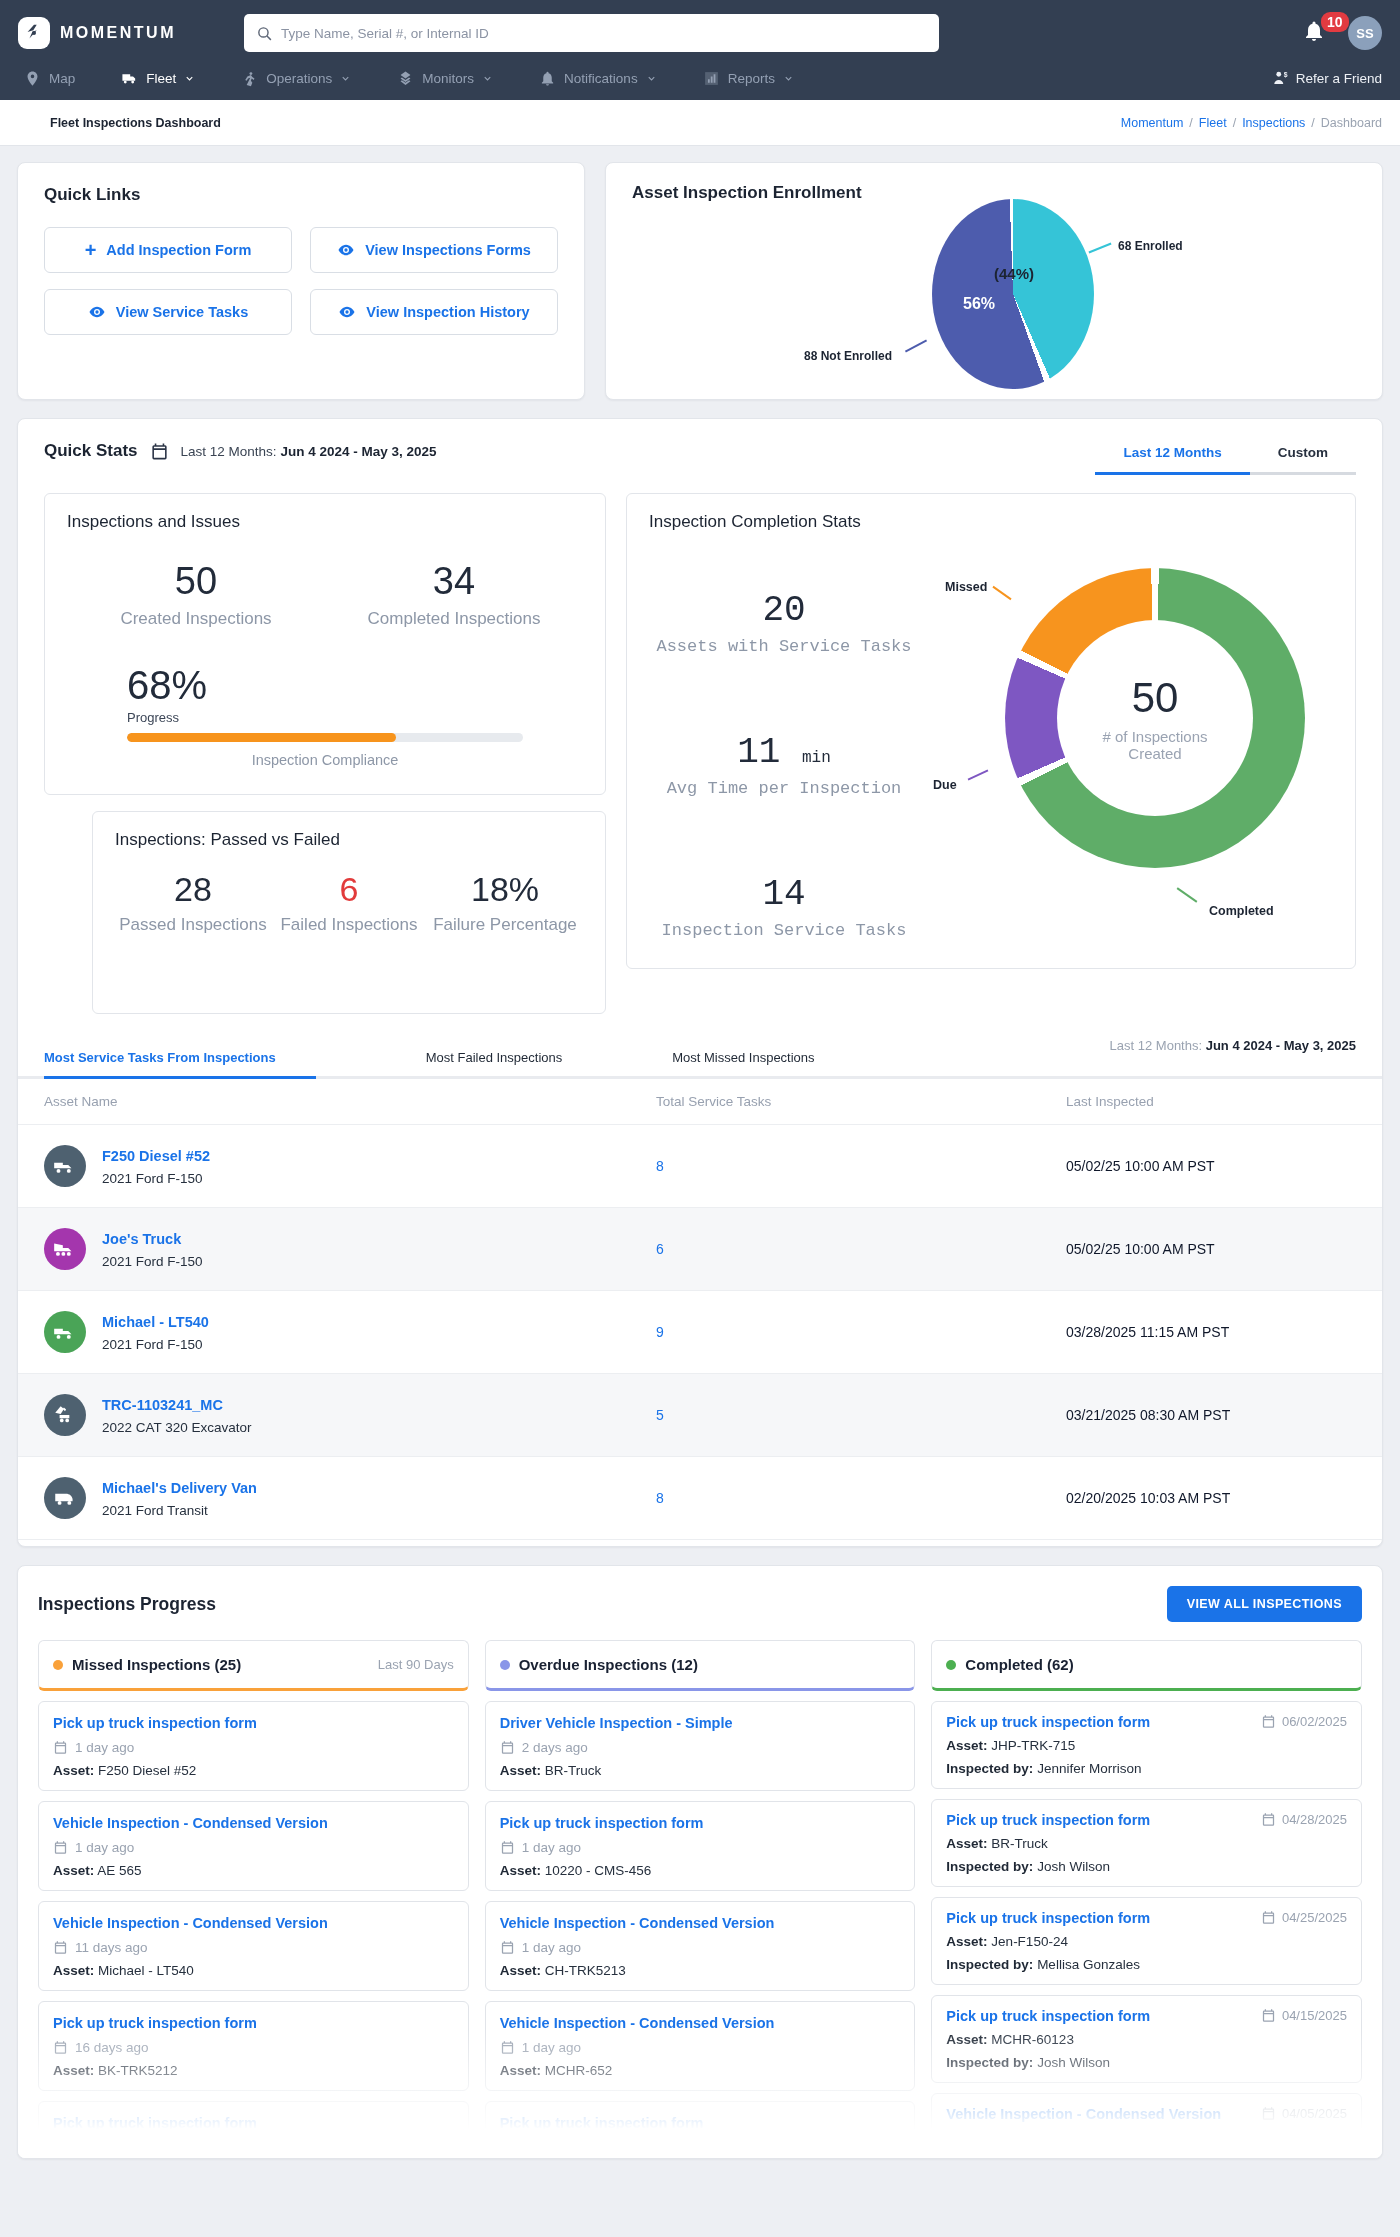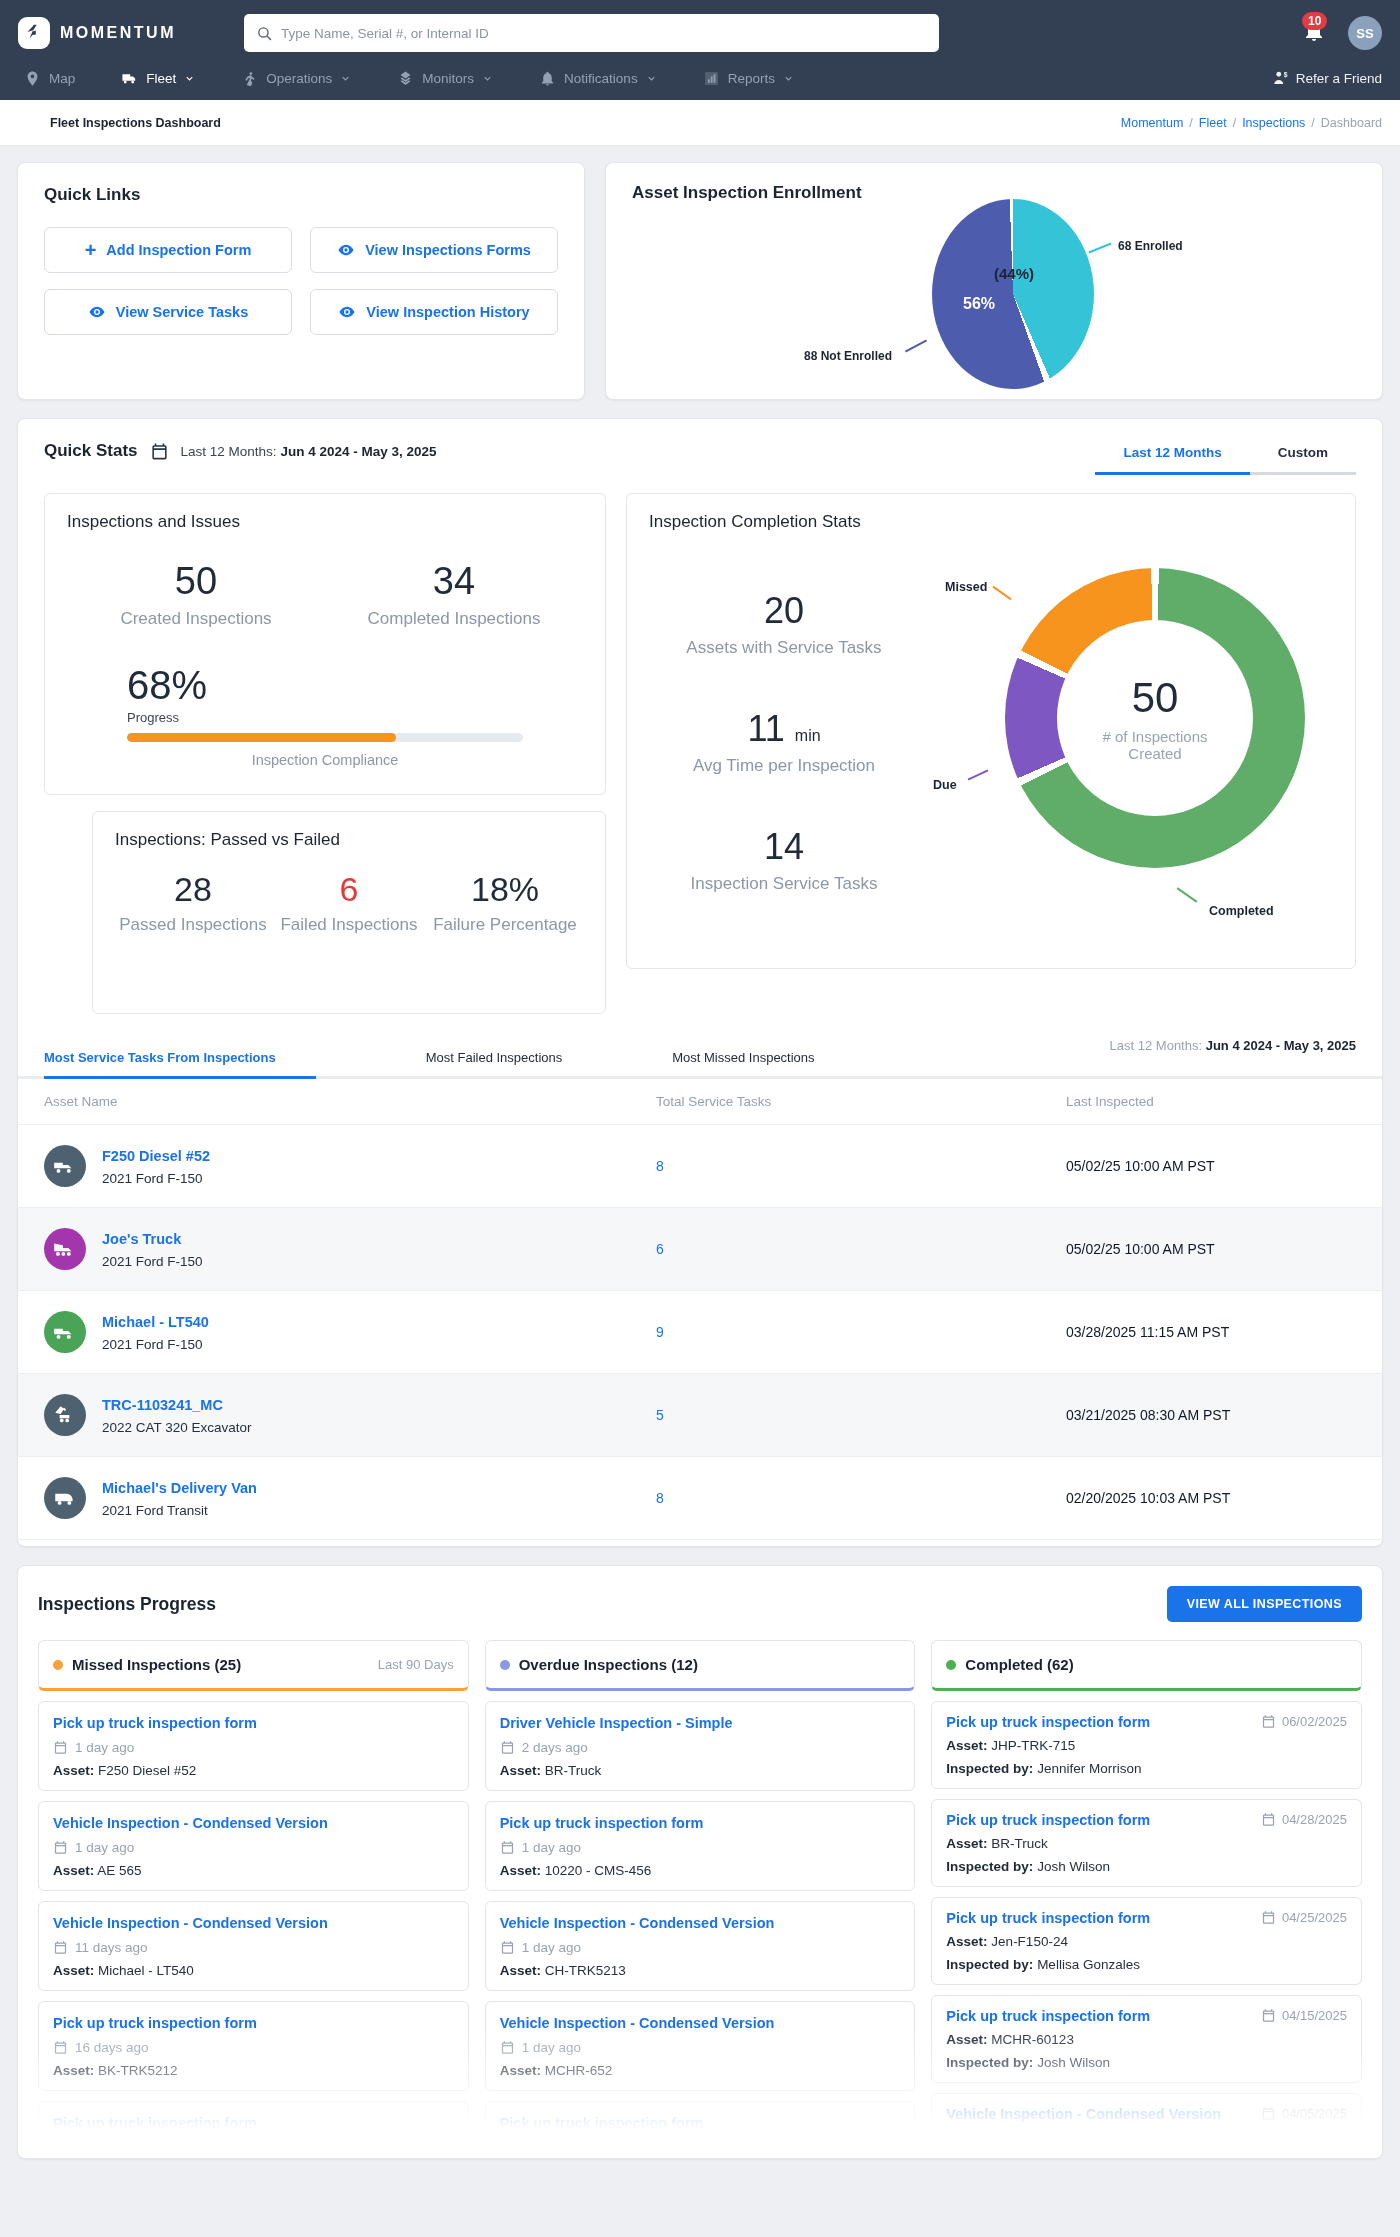--- a/index.html
+++ b/index.html
@@ -13,21 +13,21 @@
   .brand-badge { width:32px; height:32px; background:#fff; border-radius:9px; display:flex; align-items:center; justify-content:center; }
   .brand-badge svg { width:22px; height:22px; fill:#333f52; }
   .brand-name { color:#fff; font-weight:bold; font-size:16px; letter-spacing:2.5px; }
   .searchbox { width:695px; height:38px; background:#fff; border-radius:5px; display:flex; align-items:center; padding:0 12px; gap:8px; }
   .searchbox svg { width:17px; height:17px; stroke:#5c6575; fill:none; stroke-width:2; flex:0 0 auto; }
   .searchbox input { border:none; outline:none; flex:1; font-size:13.5px; color:#1c2432; font-family:"Liberation Sans",sans-serif; }
   .searchbox input::placeholder { color:#8b93a3; }
   .tb-right { margin-left:auto; display:flex; align-items:center; gap:22px; }
   .bell-wrap { position:relative; }
   .bell-wrap svg { width:24px; height:24px; fill:#fff; }
-  .badge { position:absolute; top:-7px; left:0; background:#e23b41; color:#fff; font-size:12px; font-weight:bold; border-radius:9px; padding:2px 6px; }
+  .badge { position:absolute; top:-7px; left:19px; background:#e23b41; color:#fff; font-size:14px; font-weight:bold; border-radius:9px; padding:2px 6px; }
   .avatar { width:34px; height:34px; border-radius:50%; background:#8ba0bb; color:#fff; font-weight:bold; font-size:13px; display:flex; align-items:center; justify-content:center; }
   .tb-row2 { display:flex; align-items:center; height:44px; gap:46px; padding-left:6px; }
   .nav-item { display:flex; align-items:center; gap:8px; color:#94a0b3; font-size:13.5px; cursor:pointer; }
   .nav-item svg { width:17px; height:17px; fill:currentColor; }
   .nav-item .chev { width:11px; height:11px; fill:none; stroke:currentColor; stroke-width:2.4; }
   .nav-item.active { color:#ffffff; }
   .refer { margin-left:auto; display:flex; align-items:center; gap:6px; color:#eef1f6; font-size:13.5px; }
   .refer svg { width:18px; height:18px; fill:#eef1f6; }
 
   
@@ -87,21 +87,21 @@
   .prog-fill { height:100%; border-radius:5px; background:#f7941d; }
   .prog-cap { text-align:center; font-size:14.5px; color:#8d97a7; margin-top:10px; }
 
   .passed-failed { height:203px;margin-left:48px; }
   .pf-row { display:grid; grid-template-columns:1fr 1fr 1fr; text-align:center; margin-top:20px; }
   .pf-val { font-size:34px; color:#222b3a; }
   .pf-val.red { color:#e23b3b; }
 
   .completion { height:476px; }
   .comp-grid { display:grid; grid-template-columns:270px 1fr; margin-top:8px; }
-  .comp-stats { display:flex; flex-direction:column; gap:50px; padding-top:50px; text-align:center; }
+  .comp-stats { display:flex; flex-direction:column; gap:76px; padding-top:50px; text-align:center;font-family:Liberation Mono, monospace; }
   .comp-val { font-size:36px; color:#222b3a; }
   .comp-val small { font-size:16px; color:#222b3a; }
   .donut-zone { position:relative; height:400px; }
   .donut { position:absolute; left:86px; top:28px; width:300px; height:300px; border-radius:50%; }
   .donut-hole { position:absolute; left:52px; top:52px; width:196px; height:196px; background:#fff; border-radius:50%; display:flex; flex-direction:column; align-items:center; justify-content:center; text-align:center; }
   .donut-center-val { font-size:42px; color:#222b3a; }
   .donut-center-lbl { font-size:15px; color:#9aa3b2; margin-top:6px; max-width:160px; }
   .donut-lbl { position:absolute; font-size:12.5px; font-weight:bold; color:#1c2432; }
 
   

